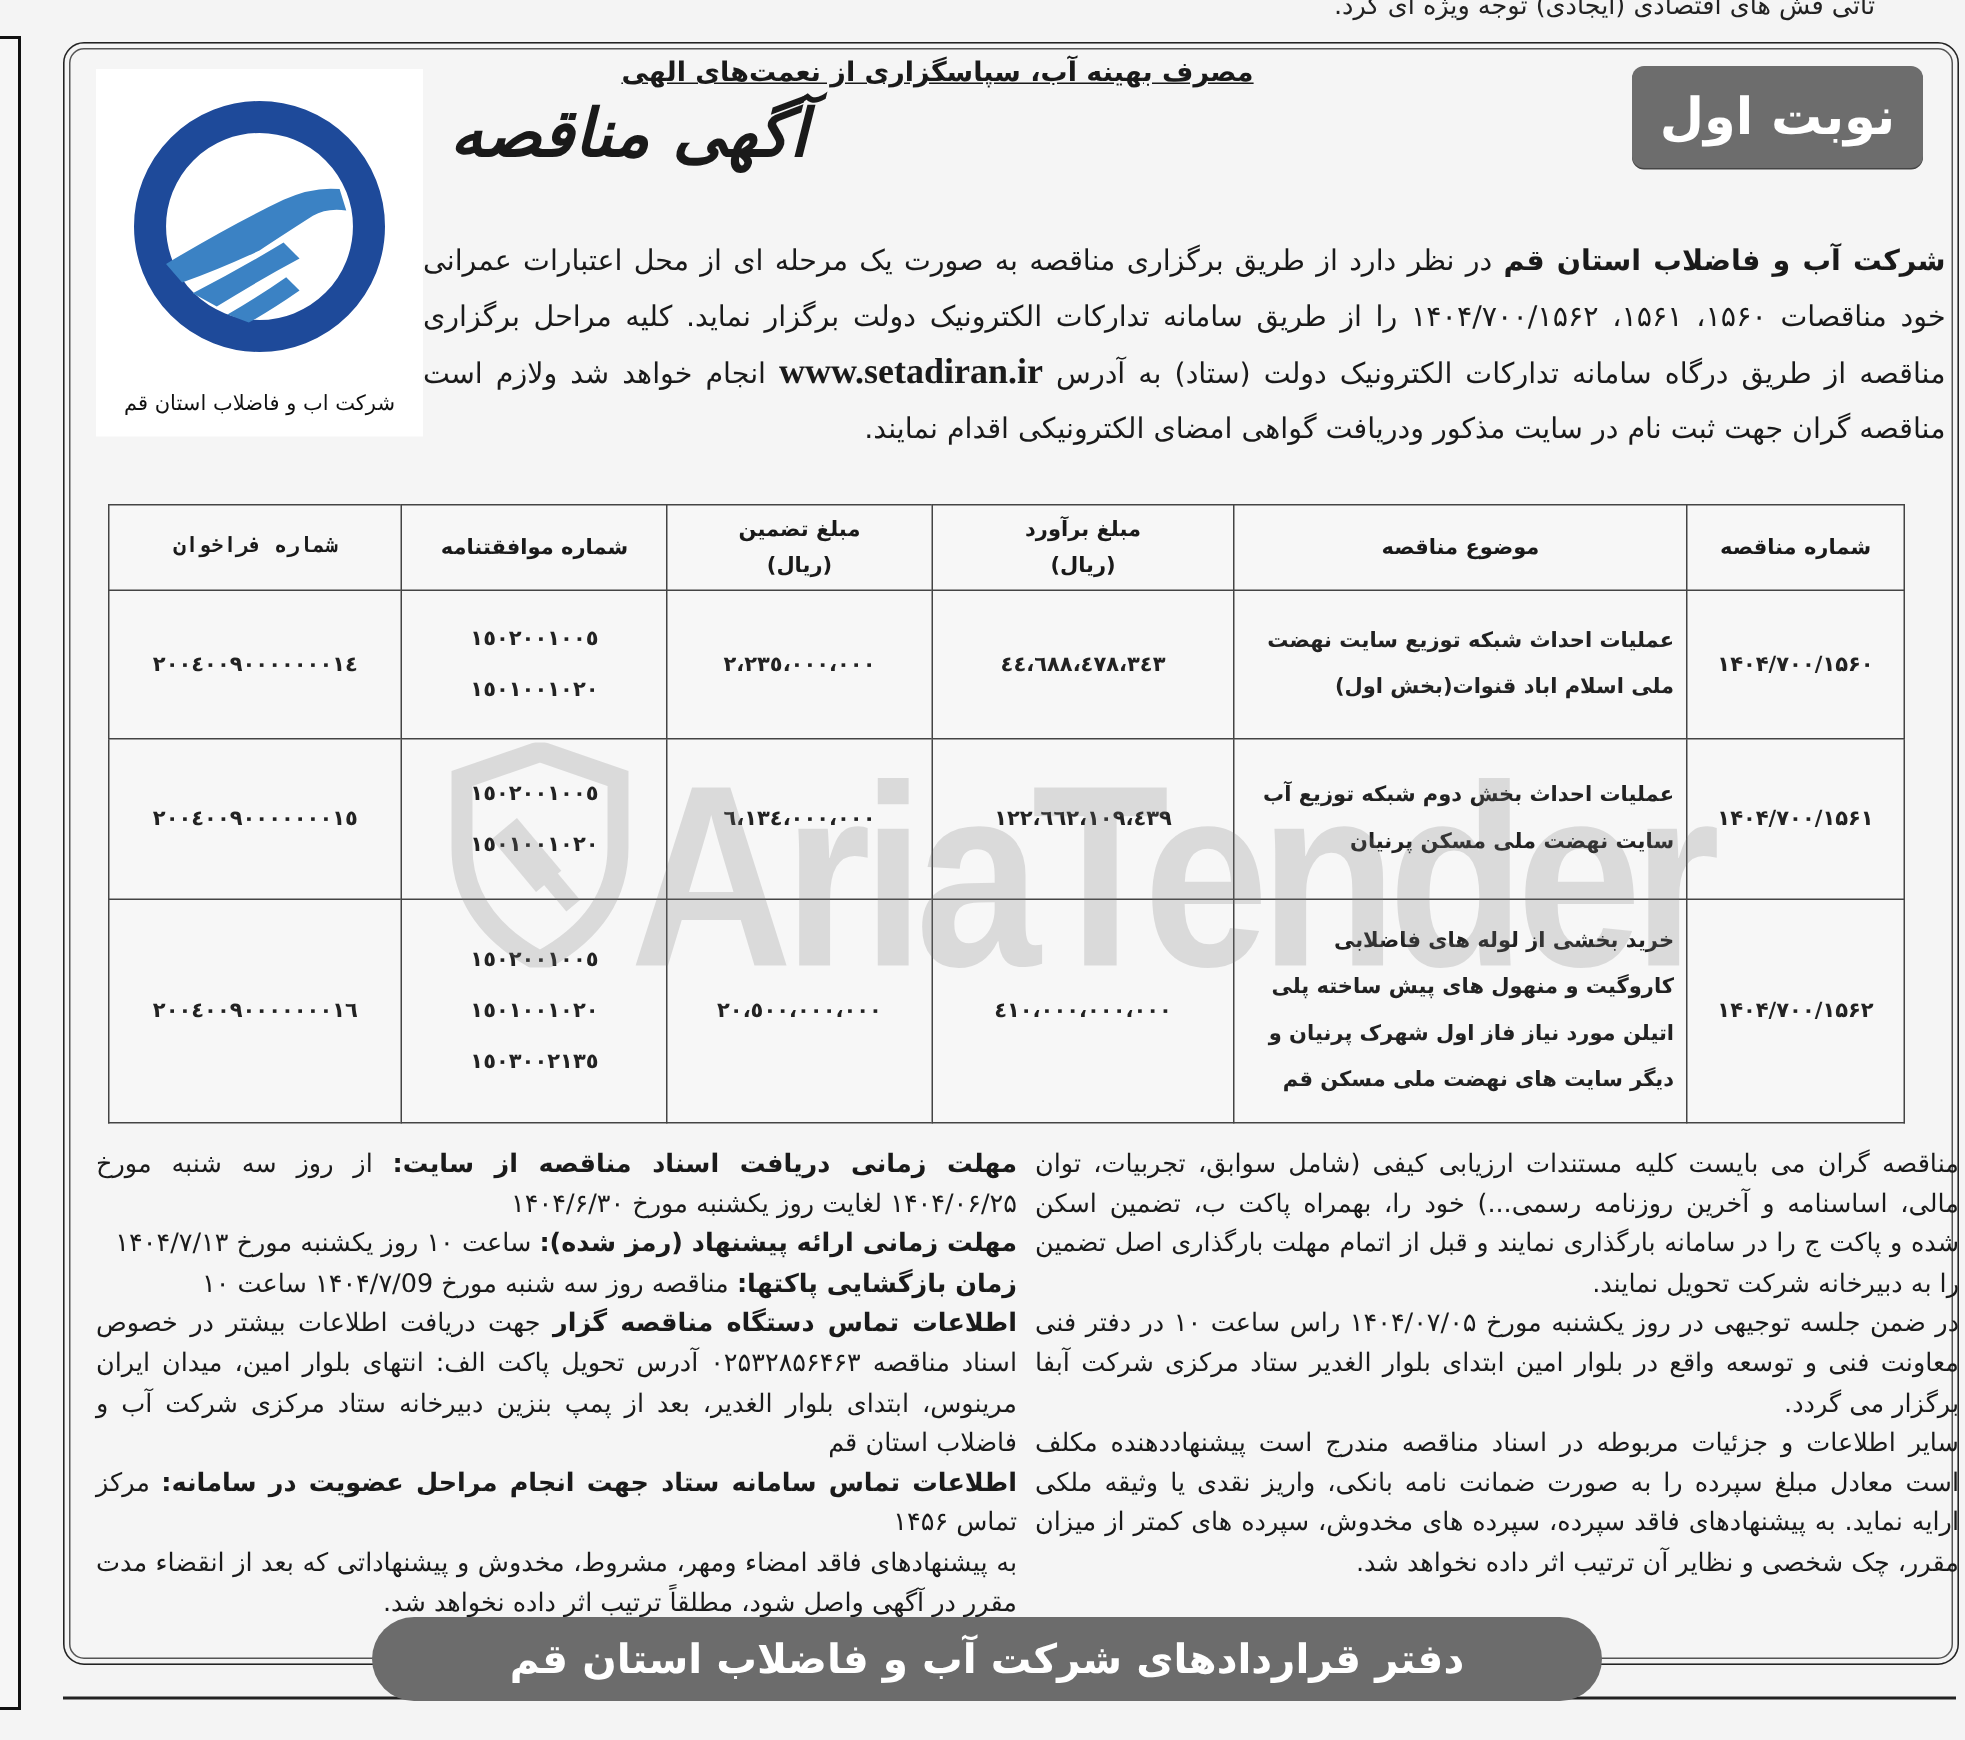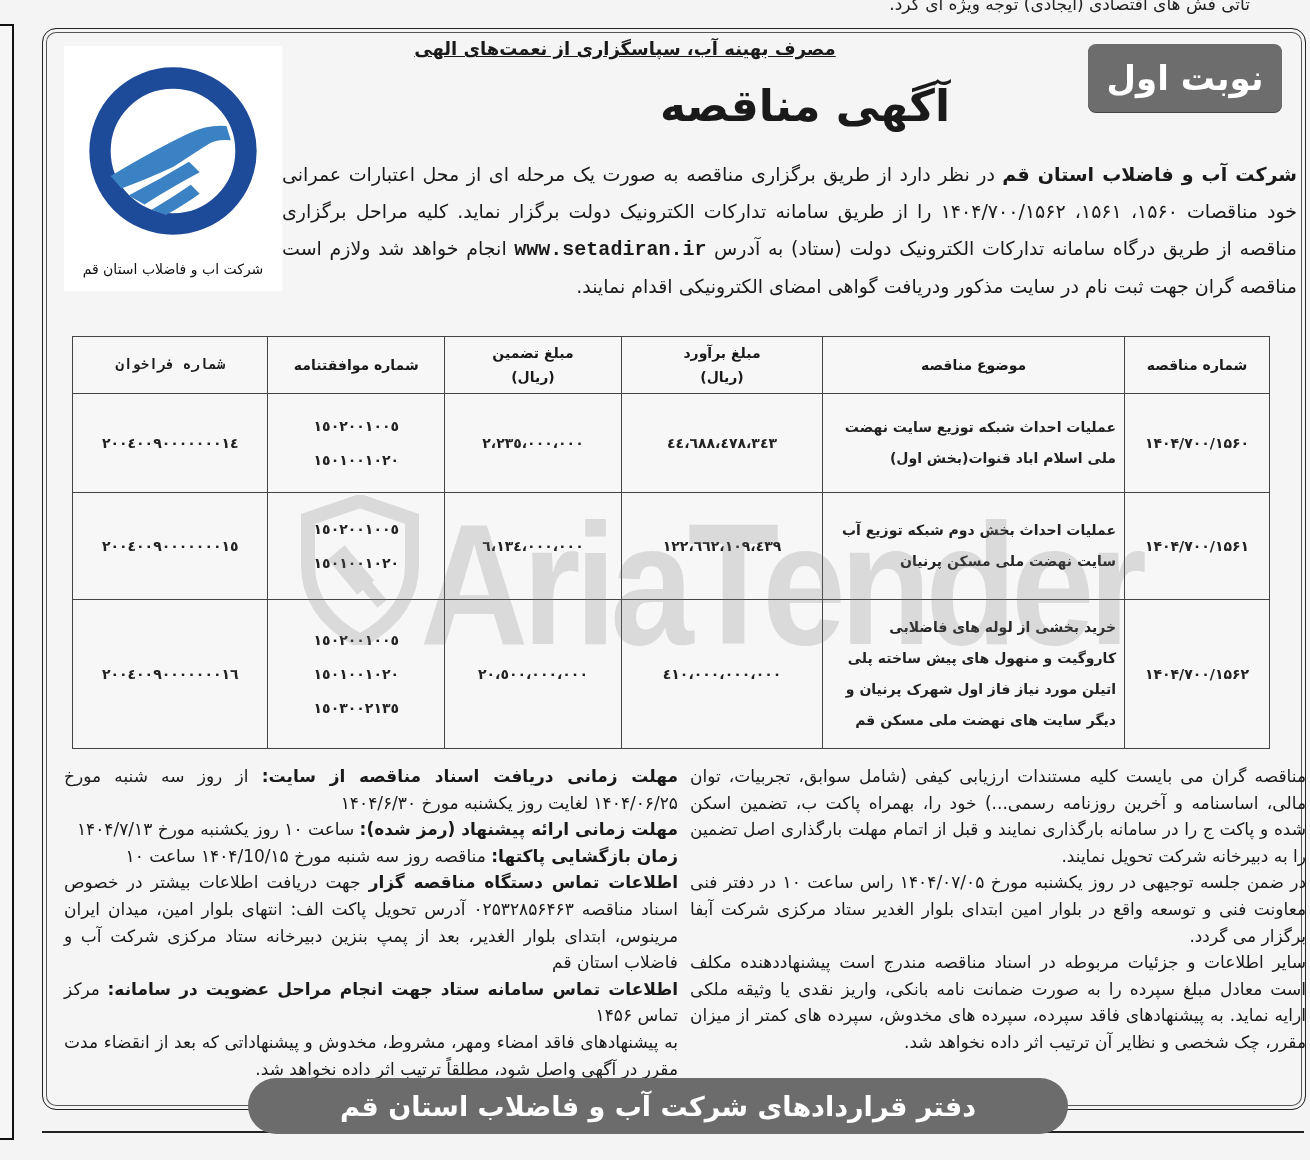--- a/index.html
+++ b/index.html
@@ -79,25 +79,26 @@
     text-align: center;
     font-weight: bold;
     font-size: 18px;
     direction: rtl;
     text-decoration: underline;
   }
   .title {
     position: absolute;
     left: 300px;
     width: 650px;
-    top: 80px;
-    text-align: right;
+    top: 64px;
+    text-align: left;
     font-weight: bold;
     font-size: 44px;
     direction: rtl;
+    font-style: italic;
   }
   .logo-box {
     position: absolute;
     left: 64px;
     top: 46px;
     width: 218px;
     height: 245px;
     background: #ffffff;
   }
   .logo-svg {
@@ -122,21 +123,21 @@
     left: 282px;
     top: 156px;
     width: 1015px;
     direction: rtl;
     text-align: justify;
     text-align-last: right;
     font-size: 19px;
     line-height: 37px;
   }
   .intro b { font-weight: bold; }
-  .intro .url { font-family: Liberation Mono, monospace; font-weight: bold; font-size: 20px; }
+  .intro .url { font-family: Liberation Serif, serif; font-weight: bold; font-size: 24px; }
 
   
   .tender-table {
     position: absolute;
     left: 72px;
     top: 336px;
     width: 1198px;
     border-collapse: collapse;
     direction: rtl;
     background: #f7f7f7;
@@ -355,19 +356,19 @@
 
 <div class="col-right">
   <p>مناقصه گران می بایست کلیه مستندات ارزیابی کیفی (شامل سوابق، تجربیات، توان مالی، اساسنامه و آخرین روزنامه رسمی...) خود را، بهمراه پاکت ب، تضمین اسکن شده و پاکت ج را در سامانه بارگذاری نمایند و قبل از اتمام مهلت بارگذاری اصل تضمین را به دبیرخانه شرکت تحویل نمایند.</p>
   <p>در ضمن جلسه توجیهی در روز یکشنبه مورخ ۱۴۰۴/۰۷/۰۵ راس ساعت ۱۰ در دفتر فنی معاونت فنی و توسعه واقع در بلوار امین ابتدای بلوار الغدیر ستاد مرکزی شرکت آبفا برگزار می گردد.</p>
   <p>سایر اطلاعات و جزئیات مربوطه در اسناد مناقصه مندرج است پیشنهاددهنده مکلف است معادل مبلغ سپرده را به صورت ضمانت نامه بانکی، واریز نقدی یا وثیقه ملکی ارایه نماید. به پیشنهادهای فاقد سپرده، سپرده های مخدوش، سپرده های کمتر از میزان مقرر، چک شخصی و نظایر آن ترتیب اثر داده نخواهد شد.</p>
 </div>
 
 <div class="col-left">
   <p><b>مهلت زمانی دریافت اسناد مناقصه از سایت:</b><span> از روز سه شنبه مورخ ۱۴۰۴/۰۶/۲۵ لغایت روز یکشنبه مورخ ۱۴۰۴/۶/۳۰</span></p>
   <p><b>مهلت زمانی ارائه پیشنهاد (رمز شده):</b><span> ساعت ۱۰ روز یکشنبه مورخ ۱۴۰۴/۷/۱۳</span></p>
-  <p><b>زمان بازگشایی پاکتها:</b><span> مناقصه روز سه شنبه مورخ ۱۴۰۴/10/۱۵ ساعت ۱۰</span></p>
+  <p><b>زمان بازگشایی پاکتها:</b><span> مناقصه روز سه شنبه مورخ ۱۴۰۴/۷/09 ساعت ۱۰</span></p>
   <p><b>اطلاعات تماس دستگاه مناقصه گزار</b><span> جهت دریافت اطلاعات بیشتر در خصوص اسناد مناقصه ۰۲۵۳۲۸۵۶۴۶۳ آدرس تحویل پاکت الف: انتهای بلوار امین، میدان ایران مرینوس، ابتدای بلوار الغدیر، بعد از پمپ بنزین دبیرخانه ستاد مرکزی شرکت آب و فاضلاب استان قم</span></p>
   <p><b>اطلاعات تماس سامانه ستاد جهت انجام مراحل عضویت در سامانه:</b><span> مرکز تماس ۱۴۵۶</span></p>
   <p>به پیشنهادهای فاقد امضاء ومهر، مشروط، مخدوش و پیشنهاداتی که بعد از انقضاء مدت مقرر در آگهی واصل شود، مطلقاً ترتیب اثر داده نخواهد شد.</p>
 </div>
 
 <div class="footer-banner">دفتر قراردادهای شرکت آب و فاضلاب استان قم</div>
 
 </body></html>

